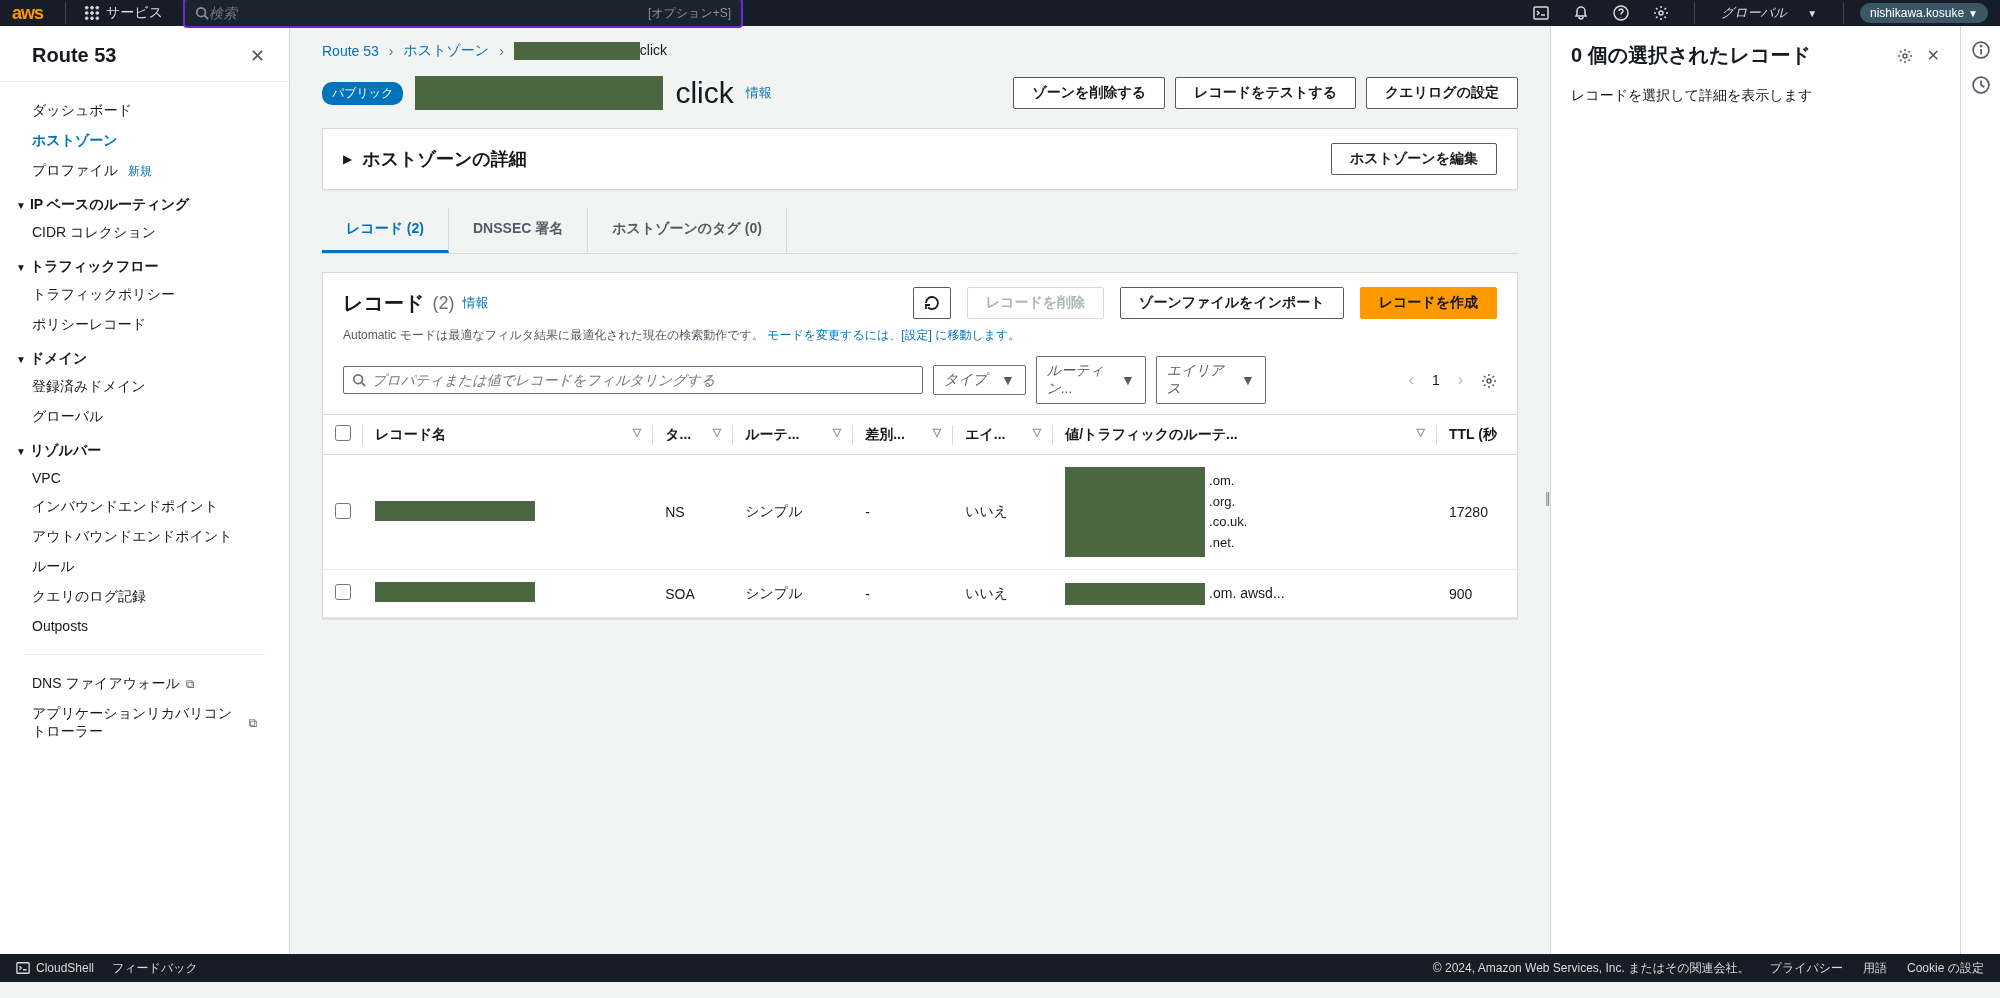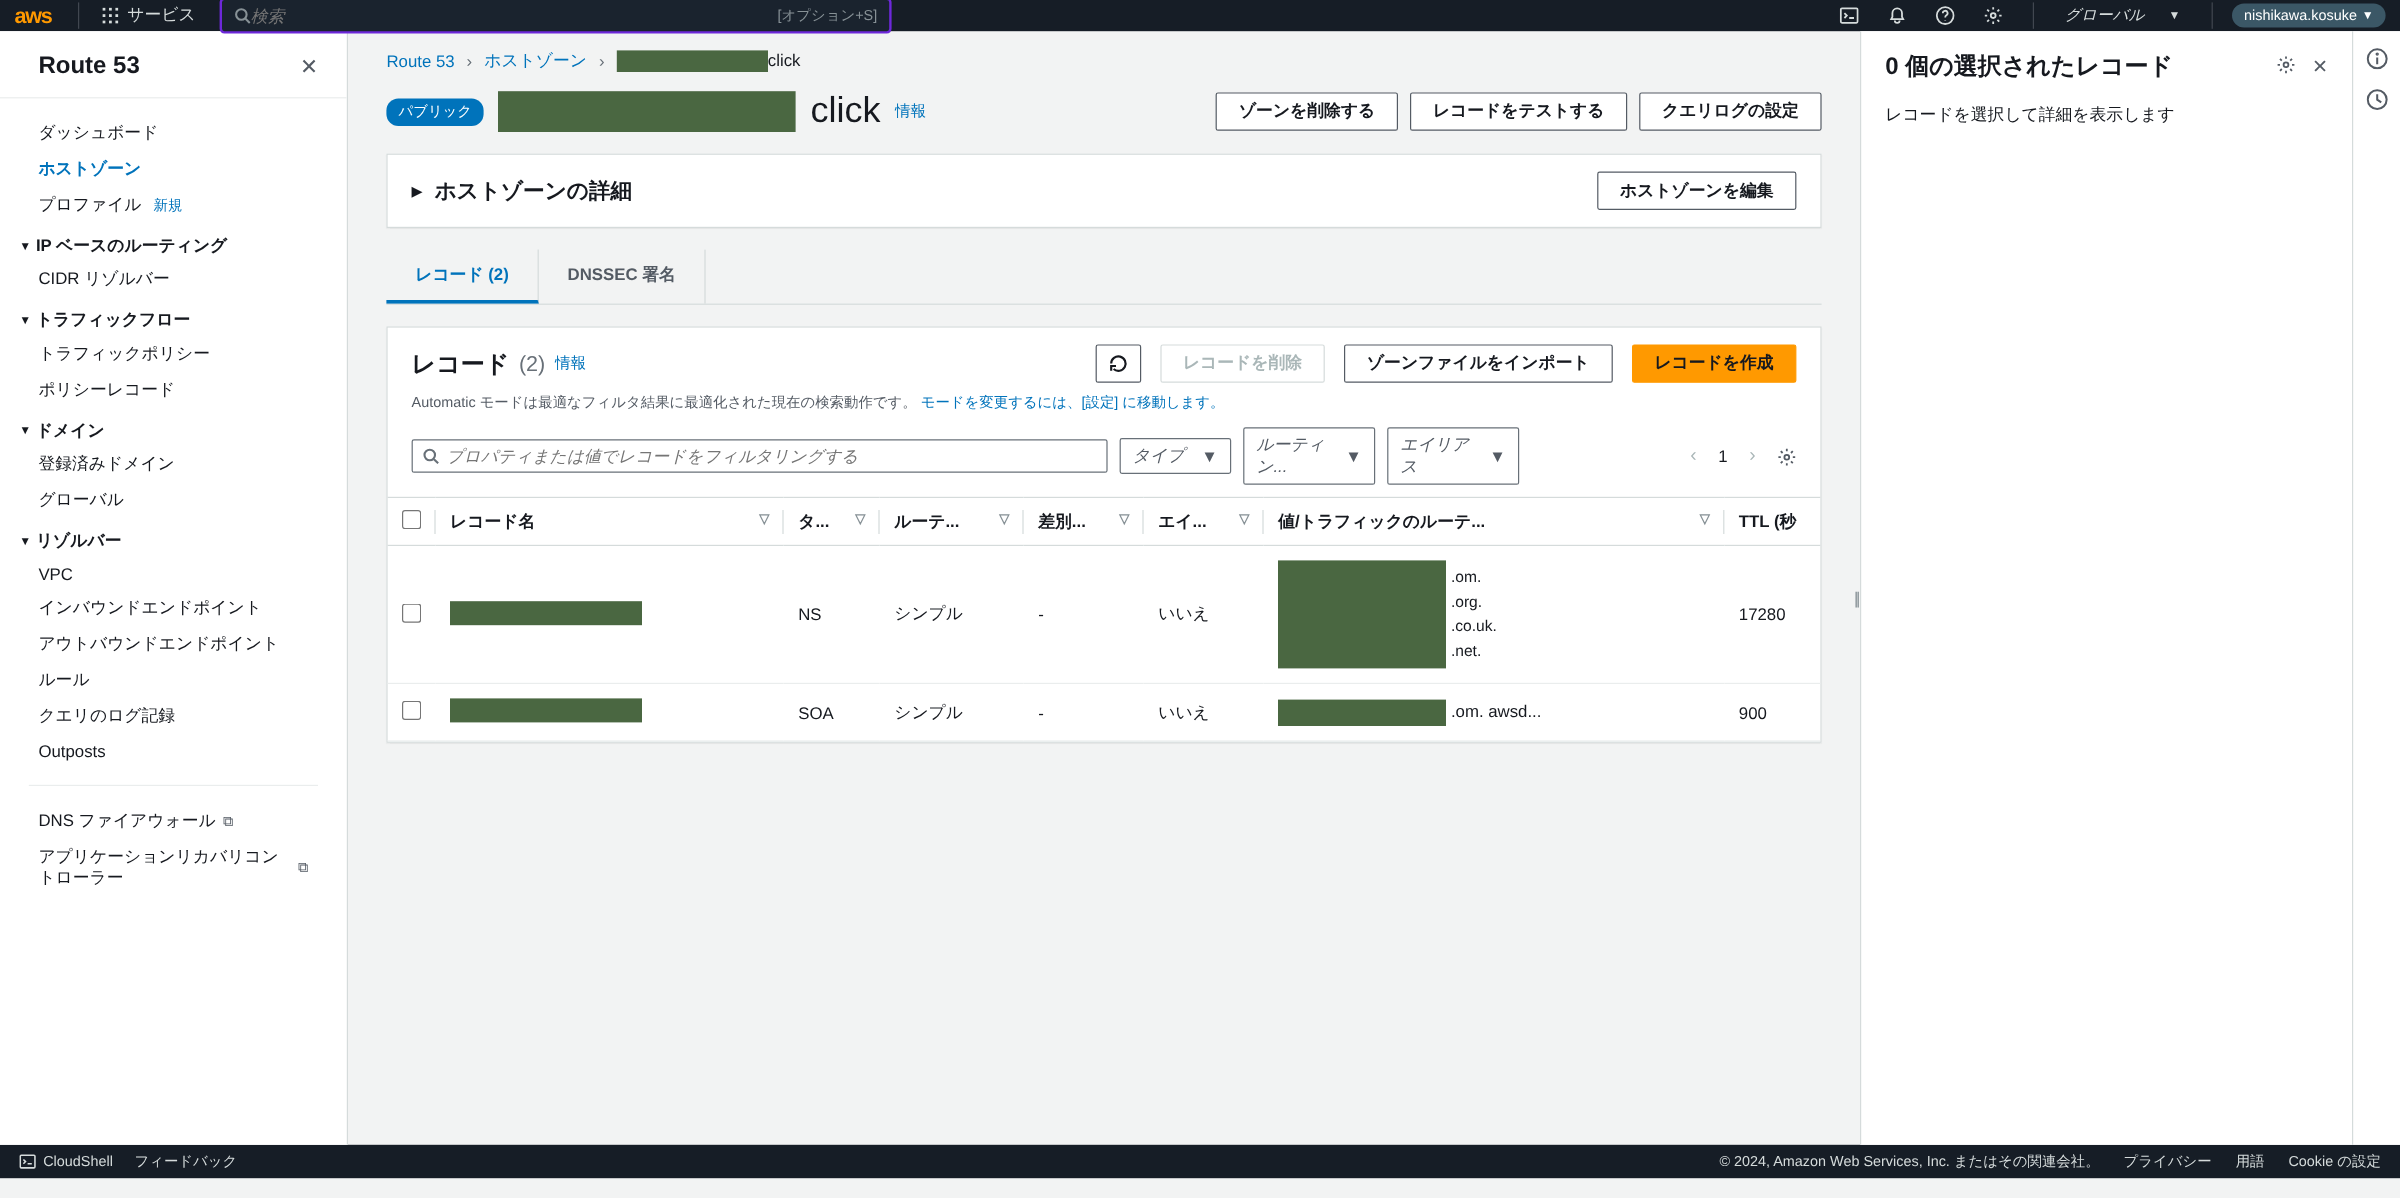--- a/index.html
+++ b/index.html
@@ -173,21 +173,21 @@
       <div class="nav-item active">ホストゾーン</div>
       <div class="nav-item">
         <span>プロファイル</span>
         <span class="badge-new">新規</span>
       </div>
 
       <div class="nav-section">
           <span class="tri">▼</span>
           <span>IP ベースのルーティング</span>
         </div>
-      <div class="nav-item">CIDR リゾルバー</div>
+      <div class="nav-item">CIDR コレクション</div>
 
       <div class="nav-section">
           <span class="tri">▼</span>
           <span>トラフィックフロー</span>
         </div>
       <div class="nav-item">トラフィックポリシー</div>
       <div class="nav-item">ポリシーレコード</div>
 
       <div class="nav-section">
           <span class="tri">▼</span>
@@ -244,20 +244,21 @@
       <div class="panel-hdr">
         <span class="tri">▶</span>
         <h3>ホストゾーンの詳細</h3>
         <button class="btn">ホストゾーンを編集</button>
       </div>
     </div>
 
     <div class="tabs">
       <div class="tab active">レコード (2)</div>
       <div class="tab">DNSSEC 署名</div>
+      <div class="tab">ホストゾーンのタグ (0)</div>
     </div>
 
     <div class="panel records-panel">
       <div class="rec-hdr">
         <div class="rec-hdr-top">
           <h3>レコード</h3>
           <span class="rec-count">(2)</span>
           <span class="info-link">情報</span>
           <div class="rec-actions">
             <button class="btn btn-icon">

